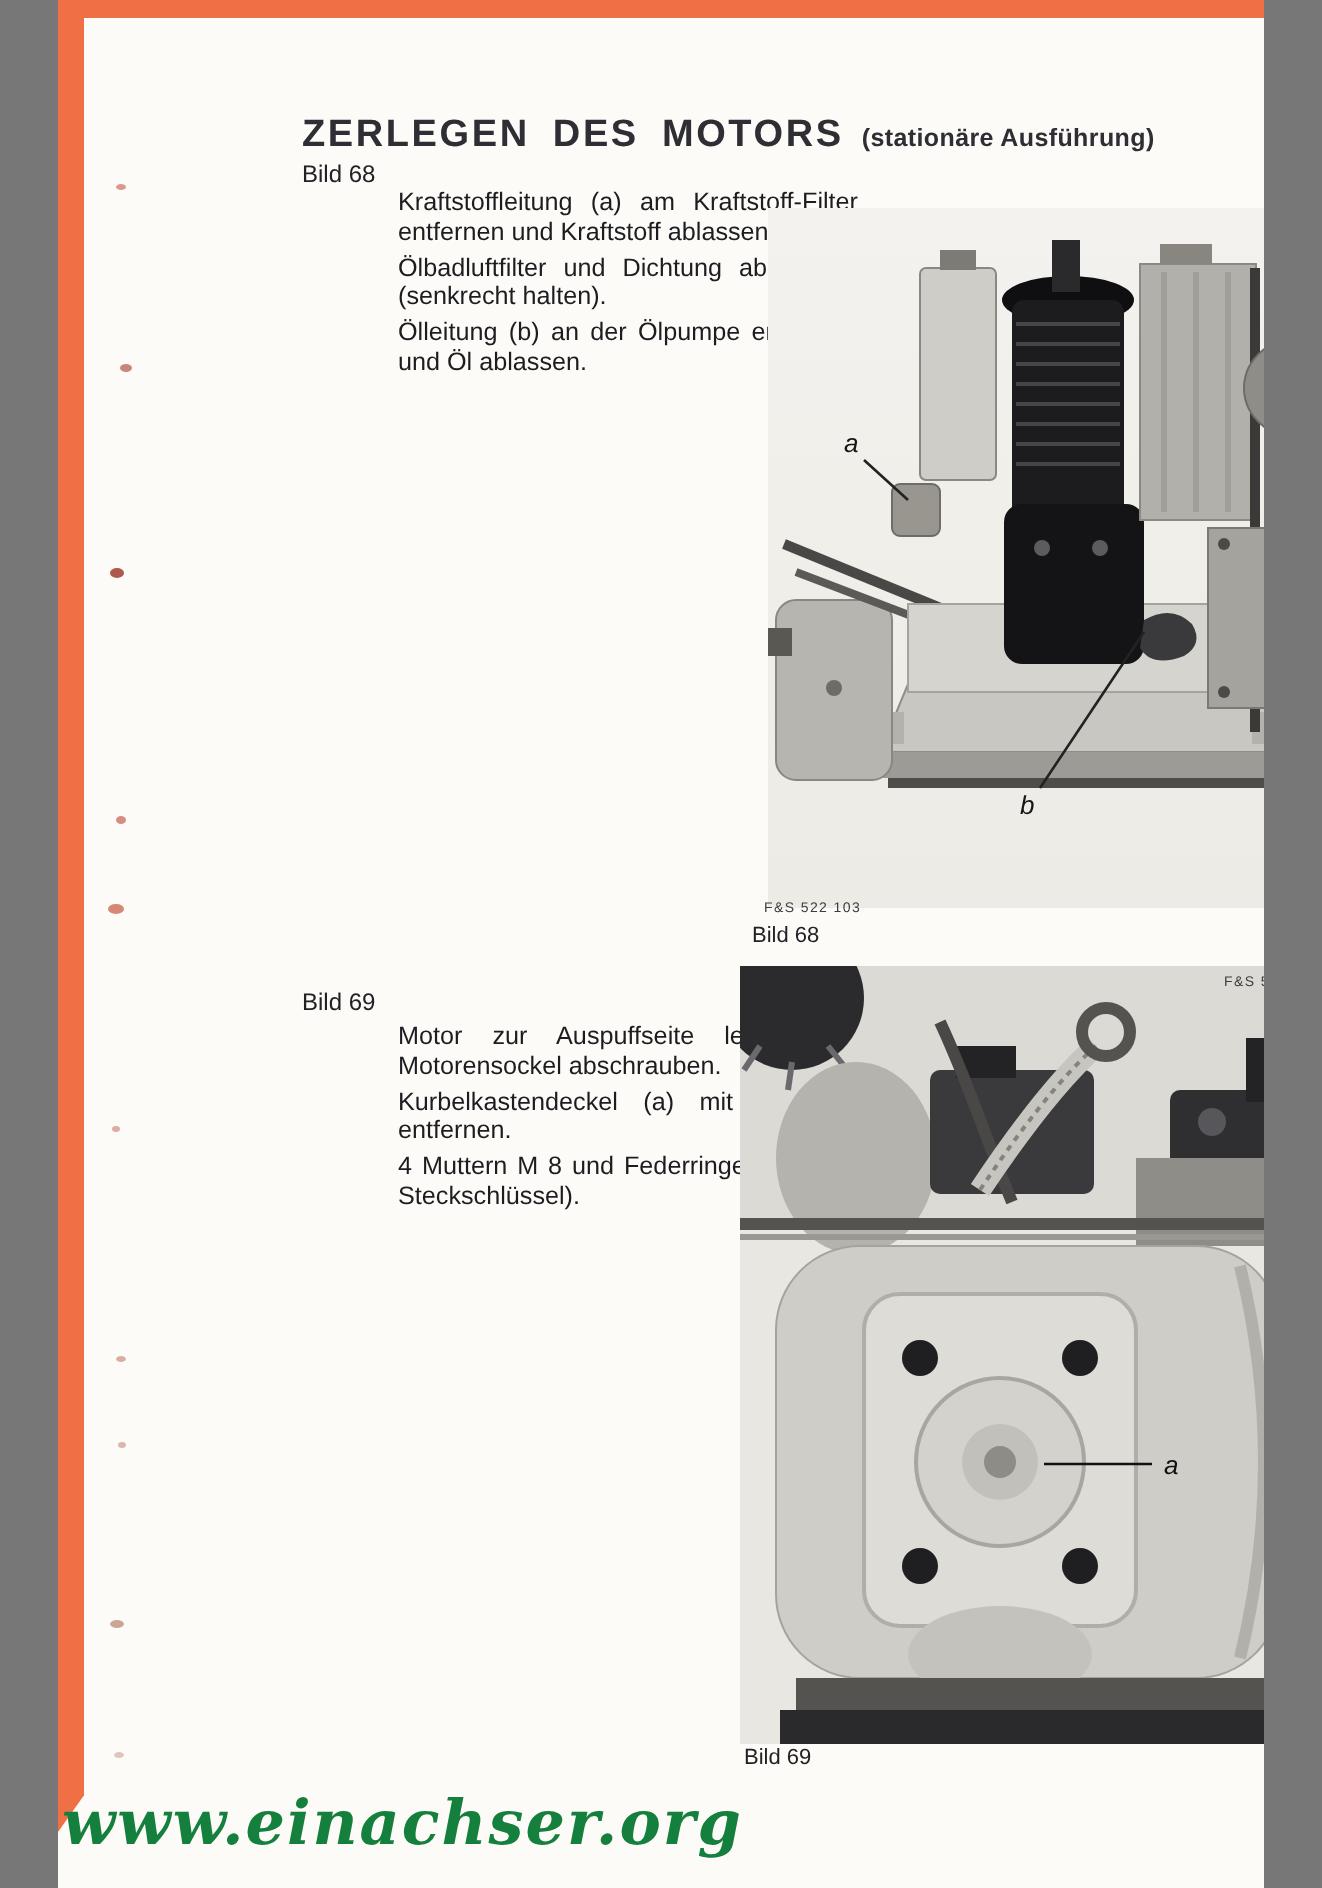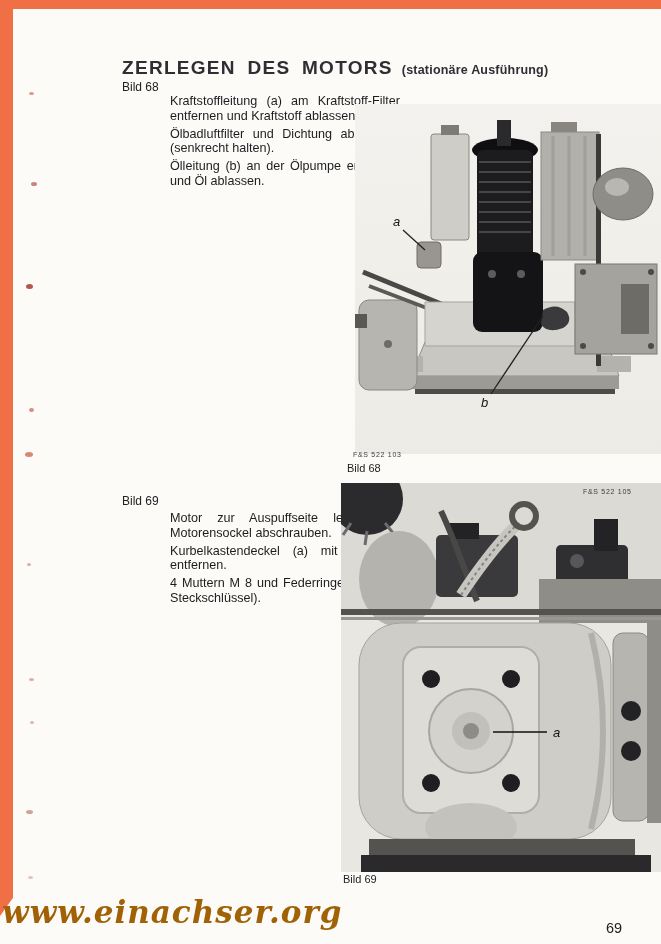--- a/index.html
+++ b/index.html
@@ -1,18 +1,18 @@
 <!DOCTYPE html>
 <html lang="de"><head>
 <meta charset="utf-8">
 <style>
   html,body{margin:0;padding:0;background:#777;}
   .page{
     position:relative;
-    width:661px;height:944px;
+    width:603px;height:944px;
     margin:0 auto;
     background:#fcfbf7;
     overflow:hidden;
     font-family:"Liberation Sans",sans-serif;
     color:#1f1f23;
   }
   
   .border-top{position:absolute;left:0;top:0;width:661px;height:9px;background:#f06f45;}
   .border-left{
     position:absolute;left:0;top:0;width:13px;height:916px;background:#f06f45;
@@ -57,21 +57,21 @@
   .code2{left:242px;top:5px;} 
   .caption{position:absolute;font-size:11px;color:#222226;}
   .cap68{left:347px;top:462px;}
   .cap69{left:343px;top:873px;}
 
   .page-number{position:absolute;left:606px;top:891px;font-size:14.5px;color:#1d1d21;margin-top:29px;}
 
   .watermark{
     position:absolute;left:2px;top:894px;
     font-family:"DejaVu Serif",serif;font-style:italic;font-weight:bold;
-    font-size:31px;letter-spacing:1px;color:#a16207;
+    font-size:31px;letter-spacing:1px;color:#15803d;
     white-space:nowrap;
   }
 </style>
 </head>
 <body>
 
 <div class="page">
 
   <div class="border-top"></div>
   <div class="border-left"></div>

